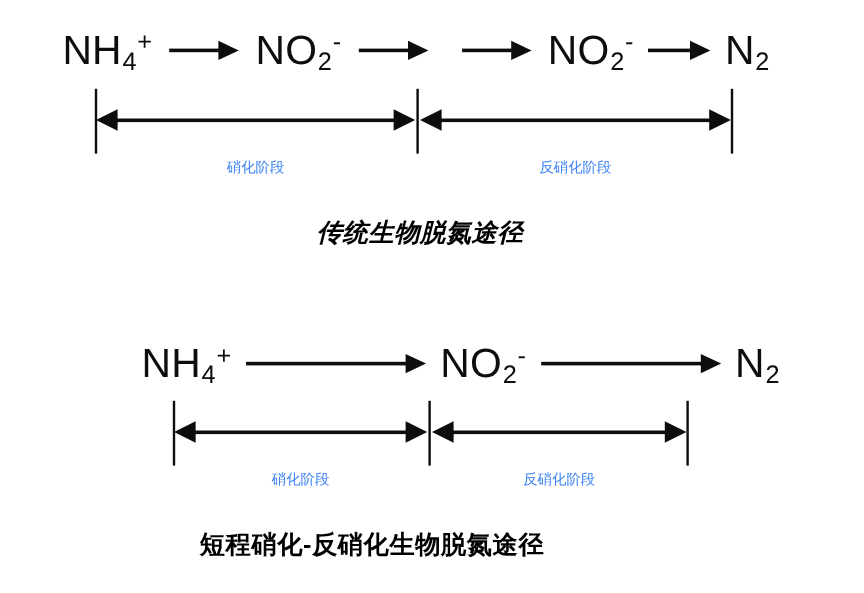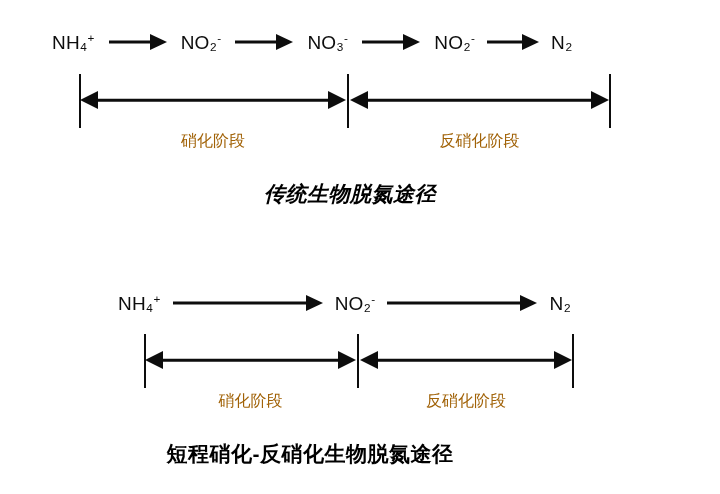--- a/index.html
+++ b/index.html
@@ -24,21 +24,21 @@
   }
 
   
   .chain {
     position: absolute;
     display: flex;
     align-items: center;
     height: 44px;
   }
   .species {
-    font-size: 19px;
+    font-size: 34px;
     font-weight: 400;
     letter-spacing: 0.2px;
     white-space: nowrap;
     line-height: 1;
     color: #0d0d0d;
   }
   .species sub {
     font-size: 0.62em;
     vertical-align: -0.22em;
     line-height: 0;
@@ -114,25 +114,25 @@
     transform: translateY(-50%);
     width: 0; height: 0;
     border-top: 9px solid transparent;
     border-bottom: 9px solid transparent;
     border-left: 18px solid #0d0d0d;
   }
 
   
   .stage-label {
     position: absolute;
-    font-size: 16px;
+    font-size: 12px;
     font-weight: 400;
     text-align: center;
     white-space: nowrap;
-    color: #a16207;
+    color: #3b82f6;
   }
   .caption {
     position: absolute;
     font-size: 21px;
     font-weight: 700;
     text-align: center;
     white-space: nowrap;
     color: #000000;
     letter-spacing: 0.5px;
   }
@@ -148,21 +148,20 @@
       <span class="species"><span>NH</span><sub>4</sub><sup>+</sup></span>
       <span class="rxn-arrow" style="width:58px; margin:0 14px;">
         <span class="shaft" style="width:43px;"></span>
           <span class="head"></span>
       </span>
       <span class="species"><span>NO</span><sub>2</sub><sup>-</sup></span>
       <span class="rxn-arrow" style="width:58px; margin:0 14px;">
         <span class="shaft" style="width:43px;"></span>
           <span class="head"></span>
       </span>
-      <span class="species"><span>NO</span><sub>3</sub><sup>-</sup></span>
       <span class="rxn-arrow" style="width:58px; margin:0 14px;">
         <span class="shaft" style="width:43px;"></span>
           <span class="head"></span>
       </span>
       <span class="species"><span>NO</span><sub>2</sub><sup>-</sup></span>
       <span class="rxn-arrow" style="width:52px; margin:0 12px;">
         <span class="shaft" style="width:37px;"></span>
           <span class="head"></span>
       </span>
       <span class="species"><span>N</span><sub>2</sub></span>

